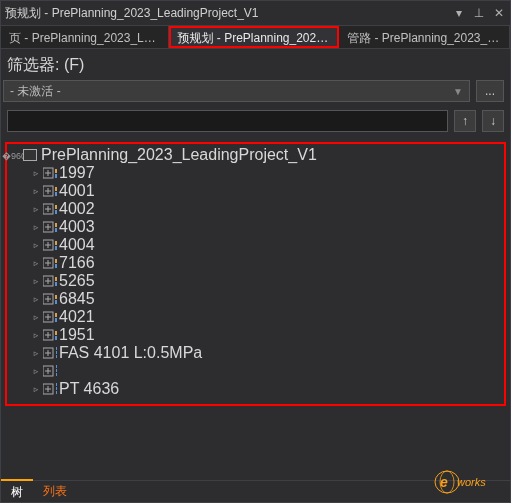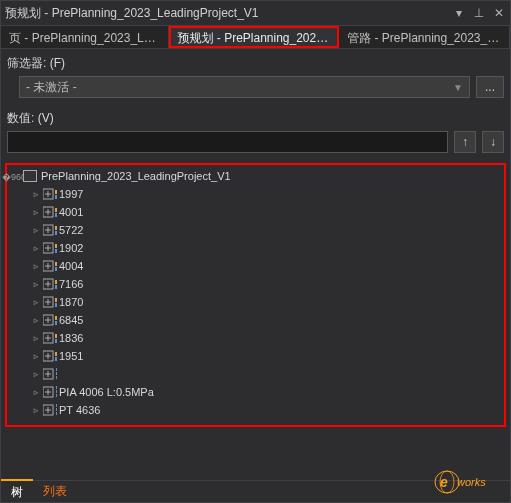--- a/index.html
+++ b/index.html
@@ -6,37 +6,37 @@
   body { background: #2d2d30; color: #d0d0d0; font-size: 12px; width: 511px; height: 503px; overflow: hidden; }
   .panel { width: 100%; height: 100%; display: flex; flex-direction: column; border: 1px solid #3f3f46; }
   .titlebar { display: flex; align-items: center; height: 24px; padding: 0 4px; background: #2d2d30; }
   .titlebar .title { flex: 1; font-size: 12px; color: #d0d0d0; white-space: nowrap; overflow: hidden; text-overflow: ellipsis; }
   .titlebar .btns { display: flex; gap: 6px; }
   .titlebar .btn { width: 14px; height: 14px; display: flex; align-items: center; justify-content: center; color: #b0b0b0; cursor: pointer; }
   .tabbar { display: flex; height: 24px; background: #252526; border-top: 1px solid #3f3f46; border-bottom: 1px solid #3f3f46; }
   .tab { padding: 4px 8px; font-size: 12px; color: #c0c0c0; white-space: nowrap; overflow: hidden; text-overflow: ellipsis; max-width: 180px; border-right: 1px solid #3f3f46; cursor: pointer; }
   .tab.active { background: #333337; color: #e8e8e8; }
   .tab.hl { outline: 2px solid red; outline-offset: -2px; }
-  .section-label { padding: 6px 6px 2px 6px; font-size: 12px; color: #d8d8d8; }
-  .filter-row { display: flex; align-items: center; gap: 6px; padding: 2px 6px 6px 18px; }
+  .section-label { padding: 6px 6px 2px 6px; font-size: 16px; color: #d8d8d8; }
+  .filter-row { display: flex; align-items: center; gap: 6px; padding: 2px 6px 6px 2px; }
   .filter-select { flex: 1; height: 22px; background: #3c3c3c; border: 1px solid #555; display: flex; align-items: center; padding: 0 6px; color: #bbb; justify-content: space-between; cursor: pointer; }
   .filter-select .chev { font-size: 10px; color: #888; }
   .more-btn { width: 28px; height: 22px; background: #3c3c3c; border: 1px solid #555; display: flex; align-items: center; justify-content: center; color: #ccc; cursor: pointer; }
   .value-row { display: flex; align-items: center; gap: 6px; padding: 2px 6px 6px 6px; }
   .value-input { flex: 1; height: 22px; background: #1a1a1a; border: 1px solid #555; color: #ddd; padding: 0 4px; }
   .arrow-btn { width: 22px; height: 22px; background: #3c3c3c; border: 1px solid #555; display: flex; align-items: center; justify-content: center; color: #ccc; cursor: pointer; }
   .tree-area { flex: 1; overflow: auto; padding: 4px 4px; }
   .hlbox { border: 2px solid red; padding: 2px 2px 6px 2px; }
   .tree-root-row { display: flex; align-items: center; gap: 4px; height: 18px; }
   .tree-row { display: flex; align-items: center; gap: 2px; height: 18px; padding-left: 22px; }
   .expander { width: 10px; display: inline-flex; justify-content: center; color: #999; cursor: pointer; font-size: 9px; }
   .node-icon { width: 14px; height: 12px; display: inline-flex; align-items: center; justify-content: center; }
   .node-icon svg { display:block; }
   .root-icon { width: 14px; height: 12px; border: 1px solid #aaa; background: #333; }
-  .node-label { color: #d8d8d8; font-size: 11px; }
+  .node-label { color: #d8d8d8; font-size: 16px; }
   .footer { height: 22px; display: flex; align-items: center; border-top: 1px solid #3f3f46; background: #2d2d30; }
   .footer .ftab { padding: 3px 10px; font-size: 12px; color: #f97316; cursor: pointer; }
   .footer .ftab.active { color: #fff; border-top: 2px solid orange; margin-top: -1px; }
   .logo { position: absolute; right: 8px; bottom: 6px; }
   .wrapper { position: relative; width: 511px; height: 503px; }
 </style>
 </head>
 <body>
 <div class="wrapper">
 
@@ -58,21 +58,20 @@
 
   <div class="section-label">筛选器: (F)</div>
   <div class="filter-row">
     <div class="filter-select">
       <span>- 未激活 -</span>
       <span class="chev">▼</span>
     </div>
     <div class="more-btn">...</div>
   </div>
 
-  <div class="section-label">数值: (V)</div>
   <div class="value-row">
     <input class="value-input" value="" style="">
     <div class="arrow-btn">↑</div>
     <div class="arrow-btn">↓</div>
   </div>
 
   <div class="tree-area">
     <div class="hlbox">
       <div class="tree-root-row">
         <span class="expander">�960</span>
@@ -116,36 +115,36 @@
                 <svg width="24" height="12">
                   <rect x="0" y="1" width="10" height="10" fill="none" stroke="#aaa"></rect>
                   <line x1="2" y1="6" x2="8" y2="6" stroke="#aaa"></line>
                   <line x1="5" y1="3" x2="5" y2="9" stroke="#aaa"></line>
                   <rect x="12" y="2" width="5" height="4" fill="#d9a24a"></rect>
                   <rect x="18" y="2" width="5" height="4" fill="#5a8fd6"></rect>
                   <rect x="12" y="7" width="5" height="4" fill="#5a8fd6"></rect>
                   <rect x="18" y="7" width="5" height="4" fill="#d9a24a"></rect>
                 </svg>
               </span>
-              <span class="node-label">5722</span>
-            </div>
-            <div class="tree-row">
-              <span class="expander">▹</span>
-              <span class="node-icon">
-                <svg width="24" height="12">
-                  <rect x="0" y="1" width="10" height="10" fill="none" stroke="#aaa"></rect>
-                  <line x1="2" y1="6" x2="8" y2="6" stroke="#aaa"></line>
-                  <line x1="5" y1="3" x2="5" y2="9" stroke="#aaa"></line>
-                  <rect x="12" y="2" width="5" height="4" fill="#d9a24a"></rect>
-                  <rect x="18" y="2" width="5" height="4" fill="#5a8fd6"></rect>
-                  <rect x="12" y="7" width="5" height="4" fill="#5a8fd6"></rect>
-                  <rect x="18" y="7" width="5" height="4" fill="#d9a24a"></rect>
-                </svg>
-              </span>
-              <span class="node-label">1902</span>
+              <span class="node-label">4002</span>
+            </div>
+            <div class="tree-row">
+              <span class="expander">▹</span>
+              <span class="node-icon">
+                <svg width="24" height="12">
+                  <rect x="0" y="1" width="10" height="10" fill="none" stroke="#aaa"></rect>
+                  <line x1="2" y1="6" x2="8" y2="6" stroke="#aaa"></line>
+                  <line x1="5" y1="3" x2="5" y2="9" stroke="#aaa"></line>
+                  <rect x="12" y="2" width="5" height="4" fill="#d9a24a"></rect>
+                  <rect x="18" y="2" width="5" height="4" fill="#5a8fd6"></rect>
+                  <rect x="12" y="7" width="5" height="4" fill="#5a8fd6"></rect>
+                  <rect x="18" y="7" width="5" height="4" fill="#d9a24a"></rect>
+                </svg>
+              </span>
+              <span class="node-label">4003</span>
             </div>
             <div class="tree-row">
               <span class="expander">▹</span>
               <span class="node-icon">
                 <svg width="24" height="12">
                   <rect x="0" y="1" width="10" height="10" fill="none" stroke="#aaa"></rect>
                   <line x1="2" y1="6" x2="8" y2="6" stroke="#aaa"></line>
                   <line x1="5" y1="3" x2="5" y2="9" stroke="#aaa"></line>
                   <rect x="12" y="2" width="5" height="4" fill="#d9a24a"></rect>
                   <rect x="18" y="2" width="5" height="4" fill="#5a8fd6"></rect>
@@ -176,21 +175,21 @@
                 <svg width="24" height="12">
                   <rect x="0" y="1" width="10" height="10" fill="none" stroke="#aaa"></rect>
                   <line x1="2" y1="6" x2="8" y2="6" stroke="#aaa"></line>
                   <line x1="5" y1="3" x2="5" y2="9" stroke="#aaa"></line>
                   <rect x="12" y="2" width="5" height="4" fill="#d9a24a"></rect>
                   <rect x="18" y="2" width="5" height="4" fill="#5a8fd6"></rect>
                   <rect x="12" y="7" width="5" height="4" fill="#5a8fd6"></rect>
                   <rect x="18" y="7" width="5" height="4" fill="#d9a24a"></rect>
                 </svg>
               </span>
-              <span class="node-label">1870</span>
+              <span class="node-label">5265</span>
             </div>
             <div class="tree-row">
               <span class="expander">▹</span>
               <span class="node-icon">
                 <svg width="24" height="12">
                   <rect x="0" y="1" width="10" height="10" fill="none" stroke="#aaa"></rect>
                   <line x1="2" y1="6" x2="8" y2="6" stroke="#aaa"></line>
                   <line x1="5" y1="3" x2="5" y2="9" stroke="#aaa"></line>
                   <rect x="12" y="2" width="5" height="4" fill="#d9a24a"></rect>
                   <rect x="18" y="2" width="5" height="4" fill="#5a8fd6"></rect>
@@ -206,21 +205,21 @@
                 <svg width="24" height="12">
                   <rect x="0" y="1" width="10" height="10" fill="none" stroke="#aaa"></rect>
                   <line x1="2" y1="6" x2="8" y2="6" stroke="#aaa"></line>
                   <line x1="5" y1="3" x2="5" y2="9" stroke="#aaa"></line>
                   <rect x="12" y="2" width="5" height="4" fill="#d9a24a"></rect>
                   <rect x="18" y="2" width="5" height="4" fill="#5a8fd6"></rect>
                   <rect x="12" y="7" width="5" height="4" fill="#5a8fd6"></rect>
                   <rect x="18" y="7" width="5" height="4" fill="#d9a24a"></rect>
                 </svg>
               </span>
-              <span class="node-label">1836</span>
+              <span class="node-label">4021</span>
             </div>
             <div class="tree-row">
               <span class="expander">▹</span>
               <span class="node-icon">
                 <svg width="24" height="12">
                   <rect x="0" y="1" width="10" height="10" fill="none" stroke="#aaa"></rect>
                   <line x1="2" y1="6" x2="8" y2="6" stroke="#aaa"></line>
                   <line x1="5" y1="3" x2="5" y2="9" stroke="#aaa"></line>
                   <rect x="12" y="2" width="5" height="4" fill="#d9a24a"></rect>
                   <rect x="18" y="2" width="5" height="4" fill="#5a8fd6"></rect>
@@ -238,37 +237,37 @@
                   <line x1="2" y1="6" x2="8" y2="6" stroke="#aaa"></line>
                   <line x1="5" y1="3" x2="5" y2="9" stroke="#aaa"></line>
                   <rect x="13" y="0" width="3" height="3" fill="#5a8fd6"></rect>
                   <rect x="13" y="4" width="3" height="3" fill="#5a8fd6"></rect>
                   <rect x="13" y="8" width="3" height="3" fill="#5a8fd6"></rect>
                   <line x1="16" y1="1" x2="22" y2="1" stroke="#888"></line>
                   <line x1="16" y1="5" x2="22" y2="5" stroke="#888"></line>
                   <line x1="16" y1="9" x2="22" y2="9" stroke="#888"></line>
                 </svg>
               </span>
+              <span class="node-label">FAS 4101 L:0.5MPa</span>
             </div>
             <div class="tree-row">
               <span class="expander">▹</span>
               <span class="node-icon">
                 <svg width="24" height="12">
                   <rect x="0" y="1" width="10" height="10" fill="none" stroke="#aaa"></rect>
                   <line x1="2" y1="6" x2="8" y2="6" stroke="#aaa"></line>
                   <line x1="5" y1="3" x2="5" y2="9" stroke="#aaa"></line>
                   <rect x="13" y="0" width="3" height="3" fill="#5a8fd6"></rect>
                   <rect x="13" y="4" width="3" height="3" fill="#5a8fd6"></rect>
                   <rect x="13" y="8" width="3" height="3" fill="#5a8fd6"></rect>
                   <line x1="16" y1="1" x2="22" y2="1" stroke="#888"></line>
                   <line x1="16" y1="5" x2="22" y2="5" stroke="#888"></line>
                   <line x1="16" y1="9" x2="22" y2="9" stroke="#888"></line>
                 </svg>
               </span>
-              <span class="node-label">PIA 4006 L:0.5MPa</span>
             </div>
             <div class="tree-row">
               <span class="expander">▹</span>
               <span class="node-icon">
                 <svg width="24" height="12">
                   <rect x="0" y="1" width="10" height="10" fill="none" stroke="#aaa"></rect>
                   <line x1="2" y1="6" x2="8" y2="6" stroke="#aaa"></line>
                   <line x1="5" y1="3" x2="5" y2="9" stroke="#aaa"></line>
                   <rect x="13" y="0" width="3" height="3" fill="#5a8fd6"></rect>
                   <rect x="13" y="4" width="3" height="3" fill="#5a8fd6"></rect>

